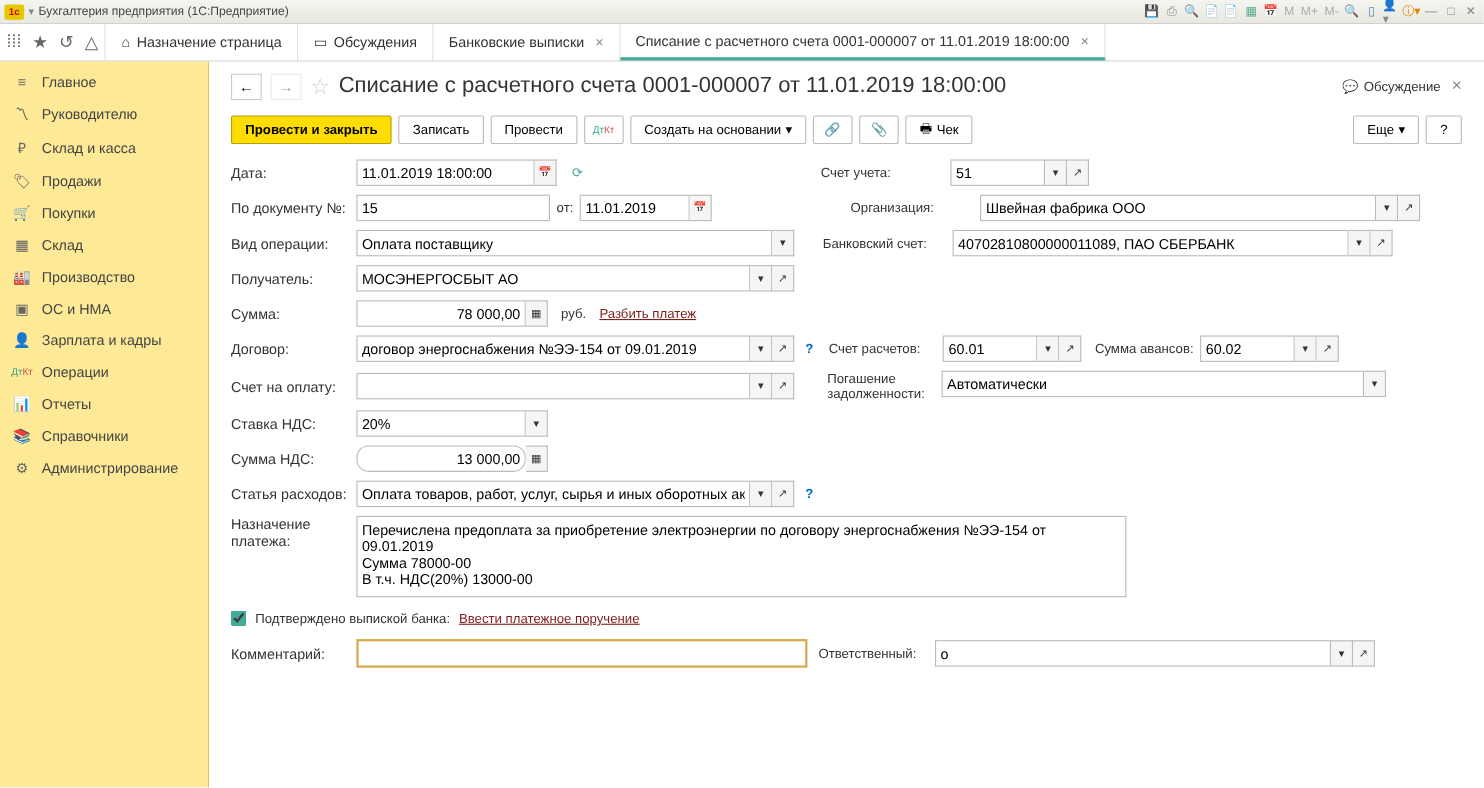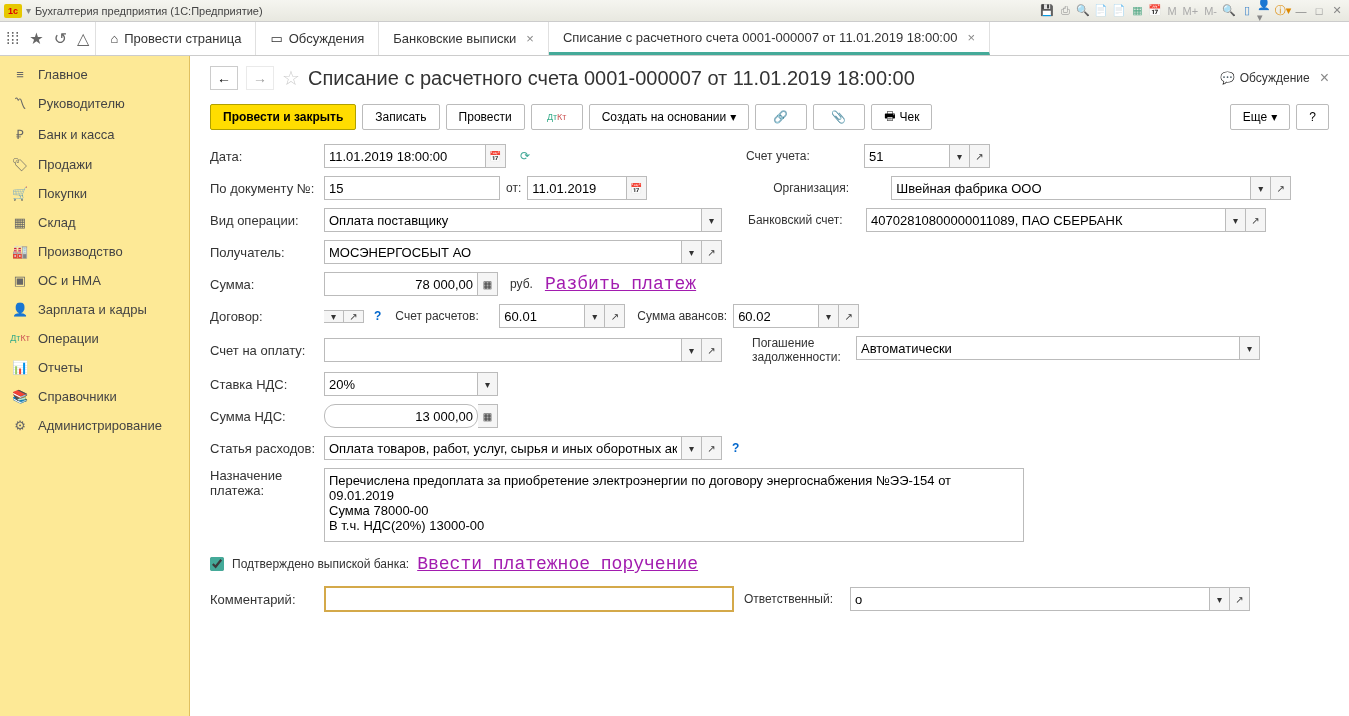--- a/index.html
+++ b/index.html
@@ -29,30 +29,30 @@
 .content { flex: 1; background: #fff; padding: 10px 20px; overflow: auto; position: relative; }
 .doc-header { display: flex; align-items: center; gap: 8px; margin-bottom: 14px; }
 .nav-back, .nav-fwd { width: 28px; height: 24px; border: 1px solid #ccc; background: #fff; display: flex; align-items: center; justify-content: center; font-size: 14px; cursor: pointer; }
 .star-btn { font-size: 20px; color: #ccc; cursor: pointer; }
 .doc-title { font-size: 20px; font-weight: normal; color: #333; }
 .doc-header-right { margin-left: auto; display: flex; align-items: center; gap: 10px; }
 .close-doc { font-size: 16px; color: #888; cursor: pointer; }
 .toolbar { display: flex; gap: 6px; margin-bottom: 14px; align-items: center; }
 .btn { height: 26px; padding: 0 12px; border: 1px solid #bbb; background: #fff; cursor: pointer; font-size: 12px; border-radius: 2px; display: flex; align-items: center; gap: 4px; }
 .btn.primary { background: #ffdd00; font-weight: bold; border-color: #b0a000; }
-.btn-icon { width: 52px; justify-content: center; padding: 0; }
+.btn-icon { width: 36px; justify-content: center; padding: 0; }
 .toolbar-right { margin-left: auto; display: flex; gap: 6px; }
 .form-row { display: flex; align-items: center; margin-bottom: 8px; gap: 6px; }
 .form-col { display: flex; align-items: center; gap: 6px; }
 .form-label { min-width: 108px; font-size: 13px; color: #333; }
 .inp { height: 24px; border: 1px solid #bbb; padding: 0 4px; font-size: 13px; }
 .inp.date { width: 162px; }
 .inp-wrap { display: flex; align-items: stretch; }
 .inp-btn { width: 20px; border: 1px solid #bbb; border-left: none; background: #f5f5f5; display: flex; align-items: center; justify-content: center; font-size: 10px; cursor: pointer; }
-.link { color: #a21caf; text-decoration: underline; cursor: pointer; font-size: 18px; font-family: Liberation Mono, monospace; }
+.link { color: #7f1d1d; text-decoration: underline; cursor: pointer; font-size: 12px; }
 .help-q { color: #0066cc; font-weight: bold; cursor: pointer; padding: 0 4px; }
 .txtarea { border: 1px solid #bbb; padding: 4px; font-size: 13px; resize: none; font-family: inherit; width: 700px; height: 74px; }
 .cmt-inp { border: 2px solid #d4a94a; height: 26px; width: 410px; padding: 0 4px; font-size: 13px; }
 .chk-row { display: flex; align-items: center; gap: 8px; margin: 12px 0; }
 .chk { width: 14px; height: 14px; accent-color: #4a9; }
 .icon-dtkt { font-size: 9px; line-height: 1; }
 .icon-dtkt .d { color: #3a8; }
 .icon-dtkt .k { color: #c55; }
 .col-right { margin-left: 20px; }
 </style>
@@ -88,21 +88,21 @@
 
 <div class="tab-bar">
   <div class="tab-tools">
     <span class="tab-tool">⁞⁞⁞</span>
     <span class="tab-tool">★</span>
     <span class="tab-tool">↺</span>
     <span class="tab-tool">△</span>
   </div>
   <div class="tab">
     <span class="tab-icon">⌂</span>
-    <span>Провести страница</span>
+    <span>Назначение страница</span>
   </div>
   <div class="tab">
     <span class="tab-icon">▭</span>
     <span>Обсуждения</span>
   </div>
   <div class="tab">
     <span>Банковские выписки</span>
     <span class="tab-close">×</span>
   </div>
   <div class="tab active">
@@ -116,21 +116,21 @@
     <div class="nav-item">
         <span class="nav-icon">≡</span>
         <span>Главное</span>
       </div>
     <div class="nav-item">
         <span class="nav-icon">〽</span>
         <span>Руководителю</span>
       </div>
     <div class="nav-item">
         <span class="nav-icon">₽</span>
-        <span>Банк и касса</span>
+        <span>Склад и касса</span>
       </div>
     <div class="nav-item">
         <span class="nav-icon">🏷</span>
         <span>Продажи</span>
       </div>
     <div class="nav-item">
         <span class="nav-icon">🛒</span>
         <span>Покупки</span>
       </div>
     <div class="nav-item">
@@ -278,20 +278,21 @@
           <input class="inp" style="width: 154px; text-align: right;" value="78 000,00">
           <div class="inp-btn">▦</div>
         </div>
       <span style="margin:0 6px">руб.</span>
       <span class="link">Разбить платеж</span>
     </div>
 
     <div class="form-row">
       <span class="form-label">Договор:</span>
       <div class="inp-wrap">
+          <input class="inp" style="width: 358px;" value="договор энергоснабжения №ЭЭ-154 от 09.01.2019">
           <div class="inp-btn">▾</div>
           <div class="inp-btn">↗</div>
         </div>
       <span class="help-q">?</span>
       <div class="form-col" style="margin-left:4px">
         <span style="min-width:98px">Счет расчетов:</span>
         <div class="inp-wrap">
             <input class="inp" style="width: 86px;" value="60.01">
             <div class="inp-btn">▾</div>
             <div class="inp-btn">↗</div>

